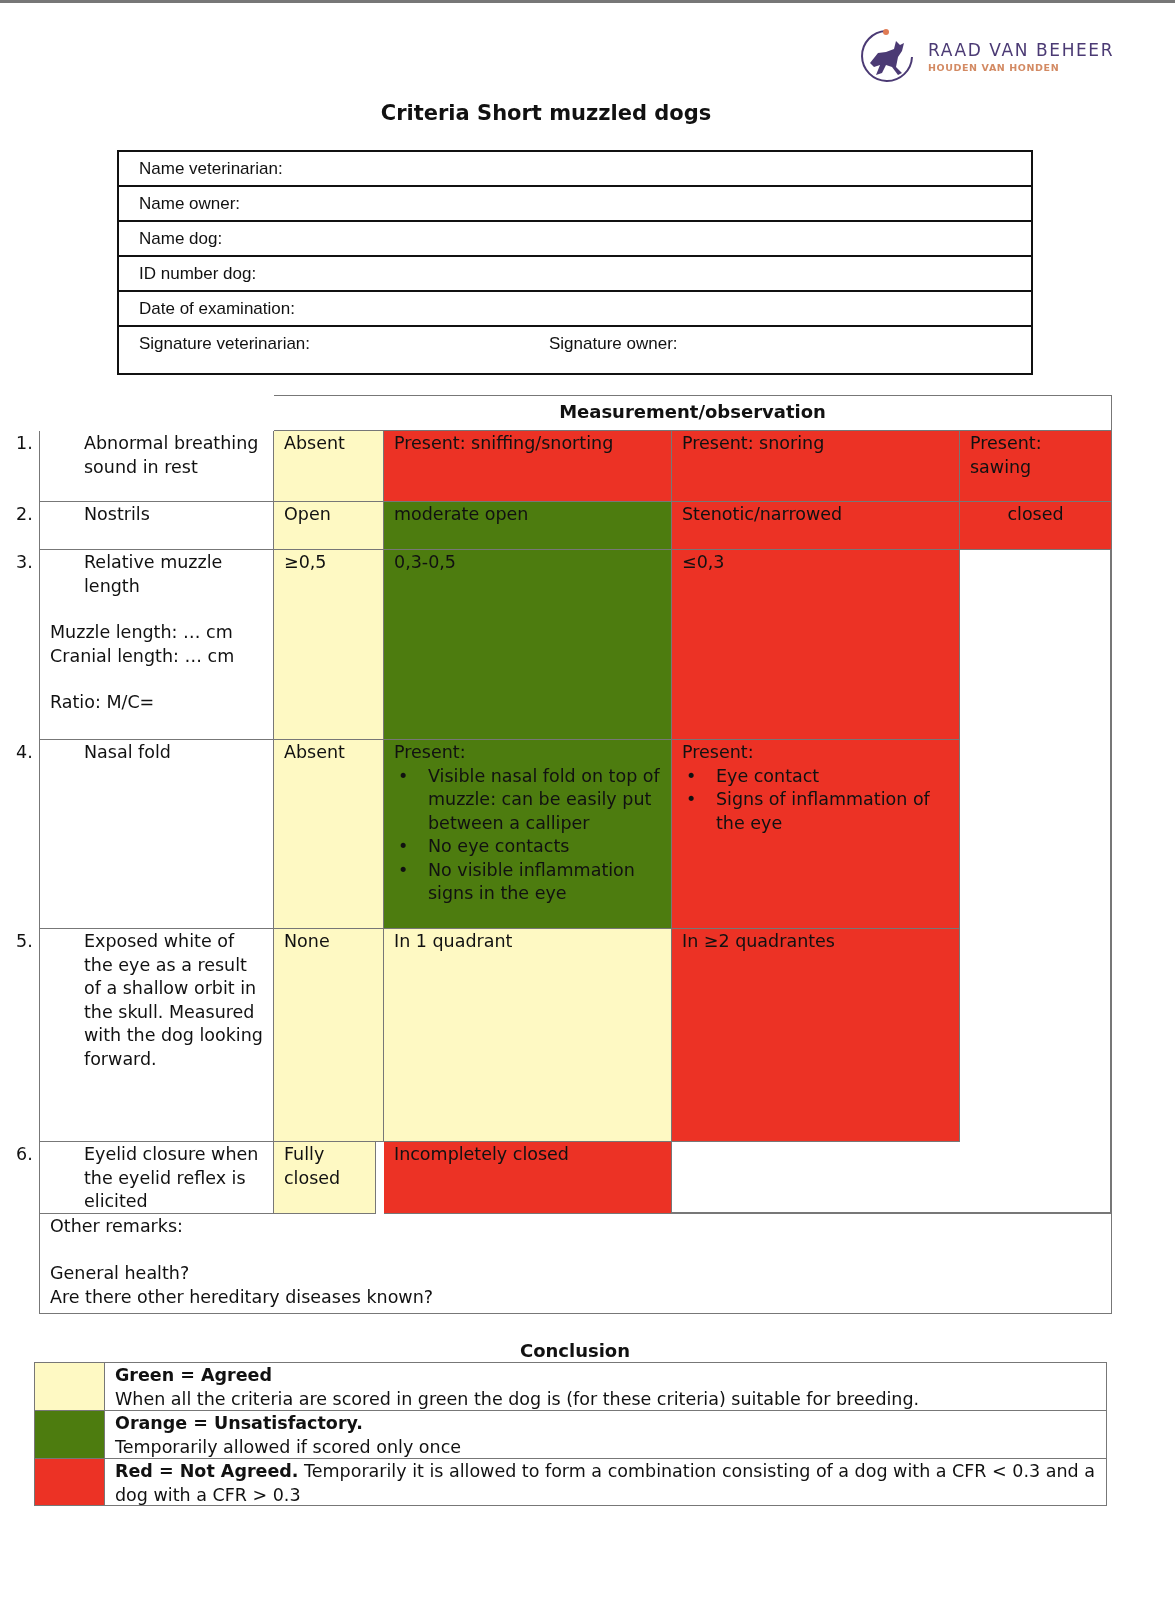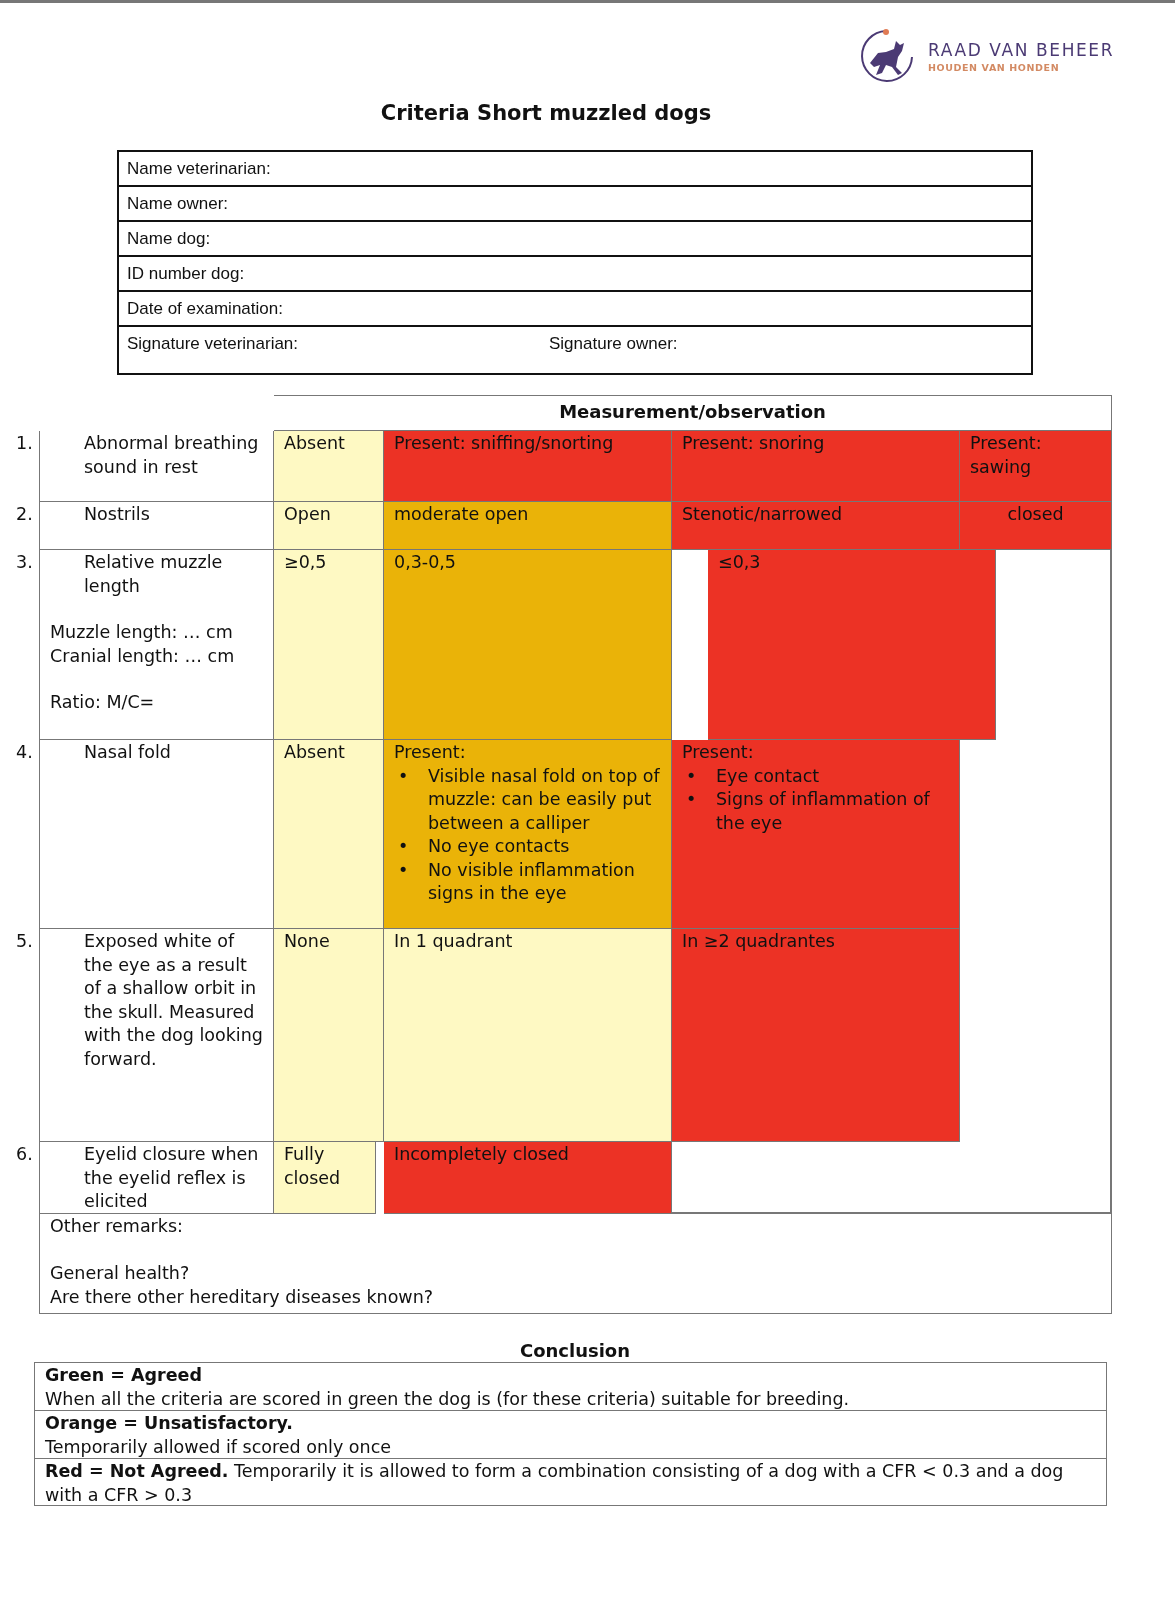--- a/index.html
+++ b/index.html
@@ -14,46 +14,46 @@
   
   .logo { left: 858px; top: 24px; width: 280px; height: 60px; }
   .logo-mark { position: absolute; left: 0; top: 0; width: 58px; height: 58px; }
   .logo-title { position: absolute; left: 70px; top: 13px; font-family: "DejaVu Sans", sans-serif; font-size: 17px; letter-spacing: 1.6px; color: #4b3a74; font-weight: 500; white-space: nowrap; }
   .logo-sub { position: absolute; left: 70px; top: 35px; font-family: "DejaVu Sans", sans-serif; font-size: 9.5px; letter-spacing: 0.6px; color: #d38a63; font-weight: bold; white-space: nowrap; }
 
   .title { left: 0; width: 1092px; top: 98px; text-align: center; font-size: 21px; font-weight: bold; font-family: "DejaVu Sans", sans-serif; }
 
   
   .info { left: 117px; top: 147px; width: 916px; border: 2px solid #111; box-sizing: border-box; font-family: "Liberation Sans", sans-serif; }
-  .info-row { height: 35px; border-bottom: 2px solid #111; box-sizing: border-box; position: relative; font-size: 17px; line-height: 33px; padding-left: 8px; }
+  .info-row { height: 35px; border-bottom: 2px solid #111; box-sizing: border-box; position: relative; font-size: 17px; line-height: 33px; padding-left: 20px; }
   .info-row:last-child { border-bottom: none; height: 46px; line-height: 34px; }
   .info-row .right { position: absolute; left: 430px; top: 0; }
 
   
   .crit { left: 39px; top: 392px; width: 1073px; }
   .cell { position: absolute; box-sizing: border-box; font-size: 17.5px; line-height: 23.5px; padding: 1px 10px; font-family: "DejaVu Sans", sans-serif; }
   .g { background: #fef9c3; }
-  .o { background: #eab308; }
+  .o { background: #4d7c0f; }
   .r { background: #ec3225; }
   .w { background: #fff; }
   .bl { border-left: 1.5px solid #777; }
   .br { border-right: 1.5px solid #777; }
   .bt { border-top: 1.5px solid #777; }
   .bb { border-bottom: 1.5px solid #777; }
   .hdr { font-weight: bold; font-size: 18px; }
   .num { display: inline-block; width: 34px; }
   .indent { padding-left: 34px; text-indent: -34px; }
   ul.b { margin: 0; padding: 0; list-style: none; }
   ul.b li { position: relative; padding-left: 34px; }
   ul.b li::before { content: "•"; position: absolute; left: 4px; top: 0; }
 
   
   .concl-title { left: 0; width: 1150px; top: 1337px; text-align: center; font-weight: bold; font-size: 18px; }
   .concl { left: 34px; top: 1359px; width: 1073px; border: 1.5px solid #777; box-sizing: border-box; }
-  .concl-row { display: flex; border-bottom: 1.5px solid #777; height: 48px; box-sizing: border-box; flex-direction: column; }
+  .concl-row { display: flex; border-bottom: 1.5px solid #777; height: 48px; box-sizing: border-box; }
   .concl-row:last-child { border-bottom: none; height: 46px; }
   .swatch { width: 69px; border-right: 1.5px solid #777; flex: none; }
   .concl-text { padding: 1px 10px; font-size: 17.5px; line-height: 23.5px; }
   .concl-text b { font-weight: bold; }
 </style>
 </head>
 <body>
 
 <div class="abs logo">
   <svg class="logo-mark" viewBox="0 0 58 58">
@@ -103,21 +103,21 @@
   <div class="cell w bl br bb" style="left:0;top:155px;width:235px;height:190px;">
     <div class="indent"><span class="num">3.</span><span>Relative muzzle length</span></div>
     <div style="height:23px;"></div>
     <div>Muzzle length: … cm</div>
     <div>Cranial length: … cm</div>
     <div style="height:23px;"></div>
     <div>Ratio: M/C=</div>
   </div>
   <div class="cell g br bb" style="left:235px;top:155px;width:110px;height:190px;">≥0,5</div>
   <div class="cell o br bb" style="left:345px;top:155px;width:288px;height:190px;">0,3-0,5</div>
-  <div class="cell r br bb" style="left:633px;top:155px;width:288px;height:190px;margin-left:36px;">≤0,3</div>
+  <div class="cell r br bb" style="left:633px;top:155px;width:288px;height:190px;">≤0,3</div>
 
   <div class="cell w bl br bb" style="left:0;top:345px;width:235px;height:189px;">
     <div class="indent"><span class="num">4.</span><span>Nasal fold</span></div>
   </div>
   <div class="cell g br bb" style="left:235px;top:345px;width:110px;height:189px;">Absent</div>
   <div class="cell o br bb" style="left:345px;top:345px;width:288px;height:189px;">
     <div>Present:</div>
     <ul class="b">
       <li>Visible nasal fold on top of muzzle: can be easily put between a calliper</li>
       <li>No eye contacts</li>

